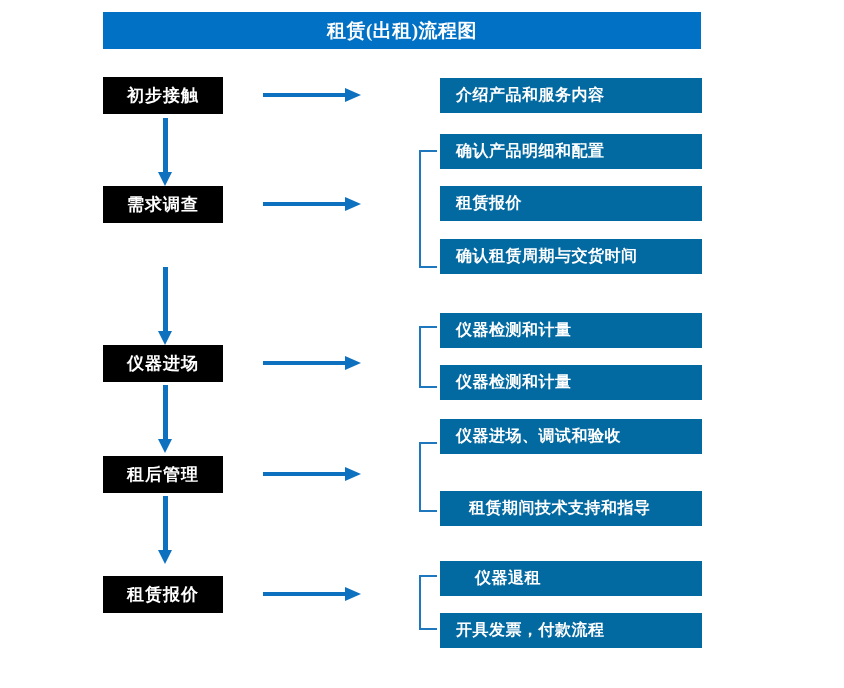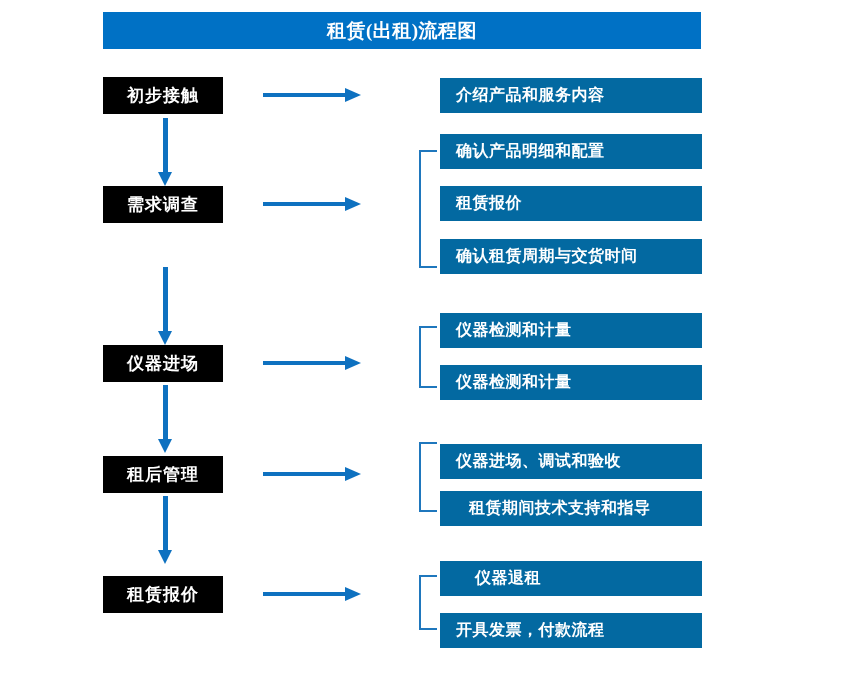--- a/index.html
+++ b/index.html
@@ -180,21 +180,21 @@
     <div class="shaft" style="height:54px;"></div>
     <div class="head" style="top:54px;"></div>
   </div>
 
   <div class="stage-box" style="top:456px;">租后管理</div>
   <div class="h-arrow" style="top:466px;">
     <div class="shaft"></div>
     <div class="head"></div>
   </div>
   <div class="bracket" style="top:442px; height:70px;"></div>
-  <div class="detail-box" style="top:444px;">仪器进场、调试和验收</div>
+  <div class="detail-box" style="top:419px;">仪器进场、调试和验收</div>
   <div class="detail-box" style="top:491px;padding-left:29px;">租赁期间技术支持和指导</div>
 
   <div class="v-arrow" style="top:496px; height:68px;">
     <div class="shaft" style="height:54px;"></div>
     <div class="head" style="top:54px;"></div>
   </div>
 
   <div class="stage-box" style="top:576px;">租赁报价</div>
   <div class="h-arrow" style="top:586px;">
     <div class="shaft"></div>

